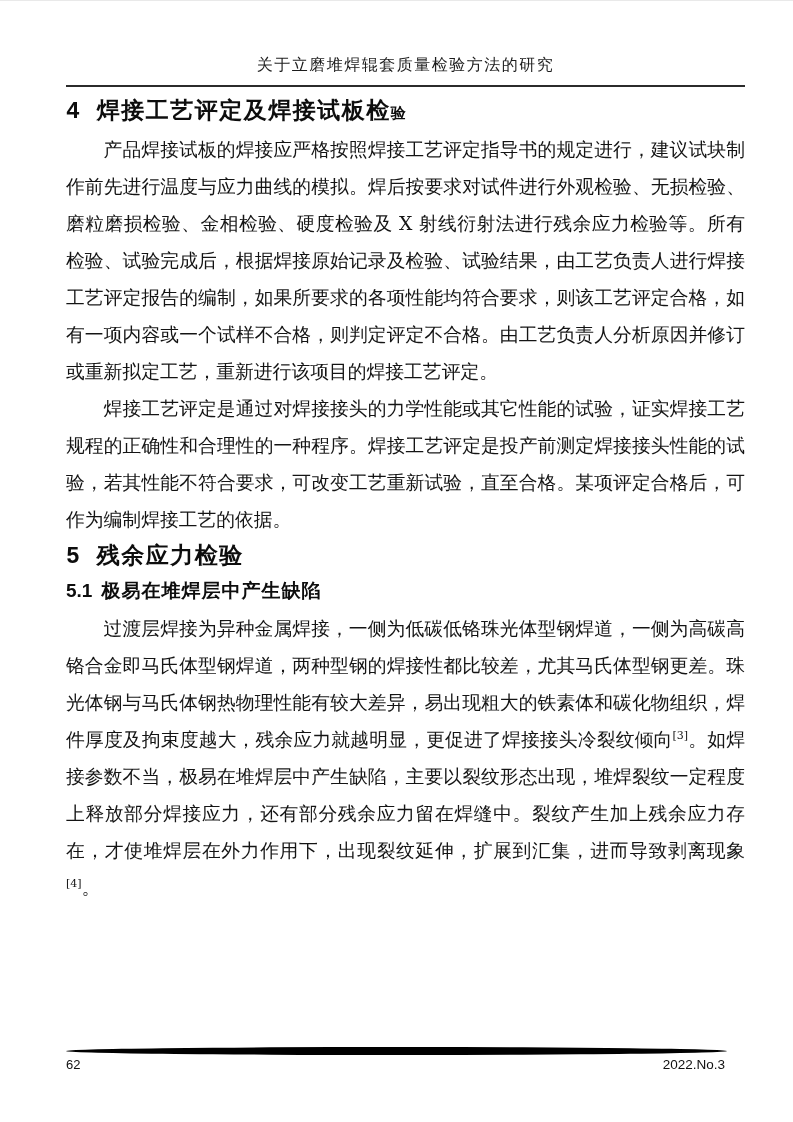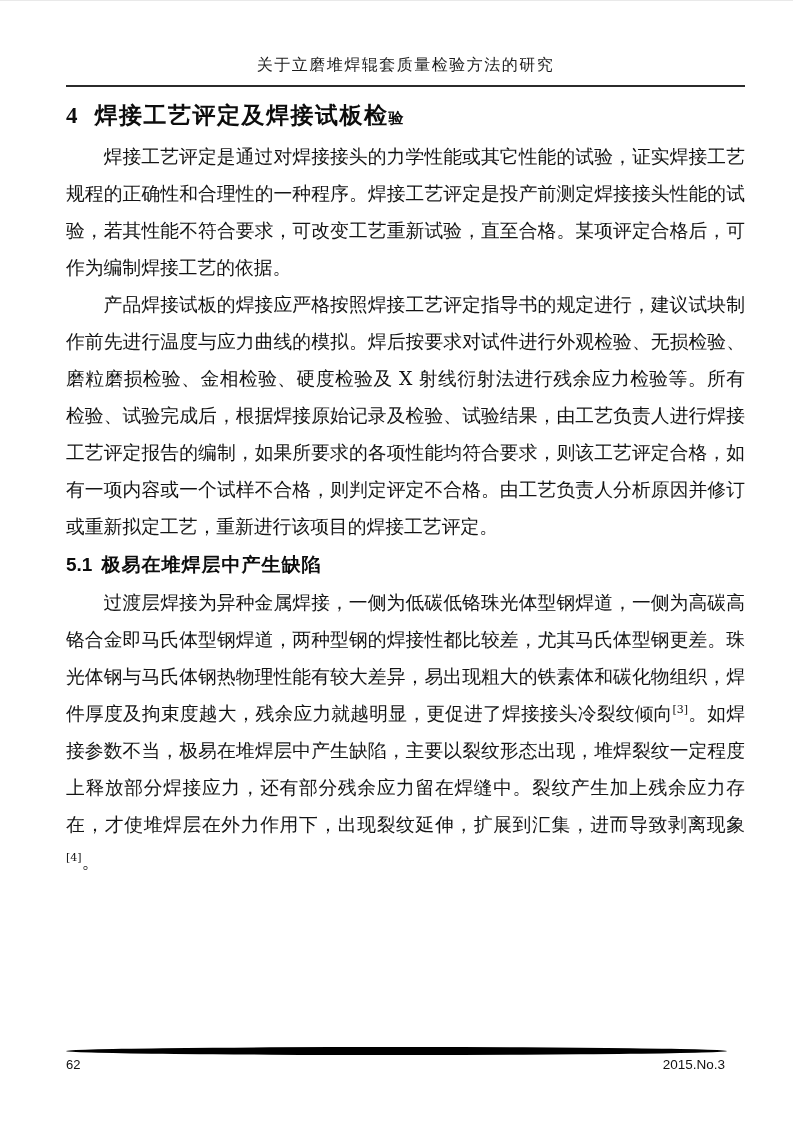--- a/index.html
+++ b/index.html
@@ -25,24 +25,24 @@
     letter-spacing: 1.5px;
     color: #1c1c1c;
     line-height: 22px;
   }
   .head-rule {
     height: 0;
     border-bottom: 2px solid #2b2b2b;
     margin-top: 9px;
   }
   h2.section-heading {
-    font-family: Liberation Serif, serif;
+    font-family: Liberation Mono, monospace;
     font-weight: bold;
     font-size: 23px;
-    line-height: 36px;
+    line-height: 28px;
     margin: 11px 0 2px 0;
     letter-spacing: 1.5px;
     color: #0d0d0d;
   }
   h2.section-heading .num { margin-right: 17px; letter-spacing: 0; }
   h2.section-heading .small-char { font-size: 15px; letter-spacing: 0; }
   h2.mid { margin: 5px 0 0 0; }
   h3.sub-heading {
     font-family: "Liberation Sans", "DejaVu Sans", sans-serif;
     font-weight: bold;
@@ -95,34 +95,35 @@
   <div class="scan-edge"></div>
 
   <div class="running-title">关于立磨堆焊辊套质量检验方法的研究</div>
   <div class="head-rule"></div>
 
   <main>
 
     <section>
       <h2 class="section-heading"><span class="num">4</span><span>焊接工艺评定及焊接试板检</span><span class="small-char">验</span></h2>
 
+      <p class="body-para">产品焊接试板的焊接应严格按照焊接工艺评定指导书的规定进行，建议试块制作前先进行温度与应力曲线的模拟。焊后按要求对试件进行外观检验、无损检验、磨粒磨损检验、金相检验、硬度检验及 X 射线衍射法进行残余应力检验等。所有检验、试验完成后，根据焊接原始记录及检验、试验结果，由工艺负责人进行焊接工艺评定报告的编制，如果所要求的各项性能均符合要求，则该工艺评定合格，如有一项内容或一个试样不合格，则判定评定不合格。由工艺负责人分析原因并修订或重新拟定工艺，重新进行该项目的焊接工艺评定。</p>
       <p class="body-para">焊接工艺评定是通过对焊接接头的力学性能或其它性能的试验，证实焊接工艺规程的正确性和合理性的一种程序。焊接工艺评定是投产前测定焊接接头性能的试验，若其性能不符合要求，可改变工艺重新试验，直至合格。某项评定合格后，可作为编制焊接工艺的依据。</p>
-      <p class="body-para">产品焊接试板的焊接应严格按照焊接工艺评定指导书的规定进行，建议试块制作前先进行温度与应力曲线的模拟。焊后按要求对试件进行外观检验、无损检验、磨粒磨损检验、金相检验、硬度检验及 X 射线衍射法进行残余应力检验等。所有检验、试验完成后，根据焊接原始记录及检验、试验结果，由工艺负责人进行焊接工艺评定报告的编制，如果所要求的各项性能均符合要求，则该工艺评定合格，如有一项内容或一个试样不合格，则判定评定不合格。由工艺负责人分析原因并修订或重新拟定工艺，重新进行该项目的焊接工艺评定。</p>
     </section>
 
     <section>
+      <h2 class="section-heading mid"><span class="num">5</span><span>残余应力检验</span></h2>
 
       <h3 class="sub-heading"><span class="num">5.1</span><span>极易在堆焊层中产生缺陷</span></h3>
 
       <p class="body-para"><span>过渡层焊接为异种金属焊接，一侧为低碳低铬珠光体型钢焊道，一侧为高碳高铬合金即马氏体型钢焊道，两种型钢的焊接性都比较差，尤其马氏体型钢更差。珠光体钢与马氏体钢热物理性能有较大差异，易出现粗大的铁素体和碳化物组织，焊件厚度及拘束度越大，残余应力就越明显，更促进了焊接接头冷裂纹倾向</span><sup class="ref">[3]</sup><span>。如焊接参数不当，极易在堆焊层中产生缺陷，主要以裂纹形态出现，堆焊裂纹一定程度上释放部分焊接应力，还有部分残余应力留在焊缝中。裂纹产生加上残余应力存在，才使堆焊层在外力作用下，出现裂纹延伸，扩展到汇集，进而导致剥离现象</span><sup class="ref">[4]</sup><span>。</span></p>
 
     </section>
 
   </main>
 
   <div class="page-footer">
     <div class="footer-bar"></div>
     <div class="footer-row">
       <div class="page-num">62</div>
-      <div class="issue">2015.No.3</div>
+      <div class="issue">2022.No.3</div>
     </div>
   </div>
 </div>
 
 </body></html>

